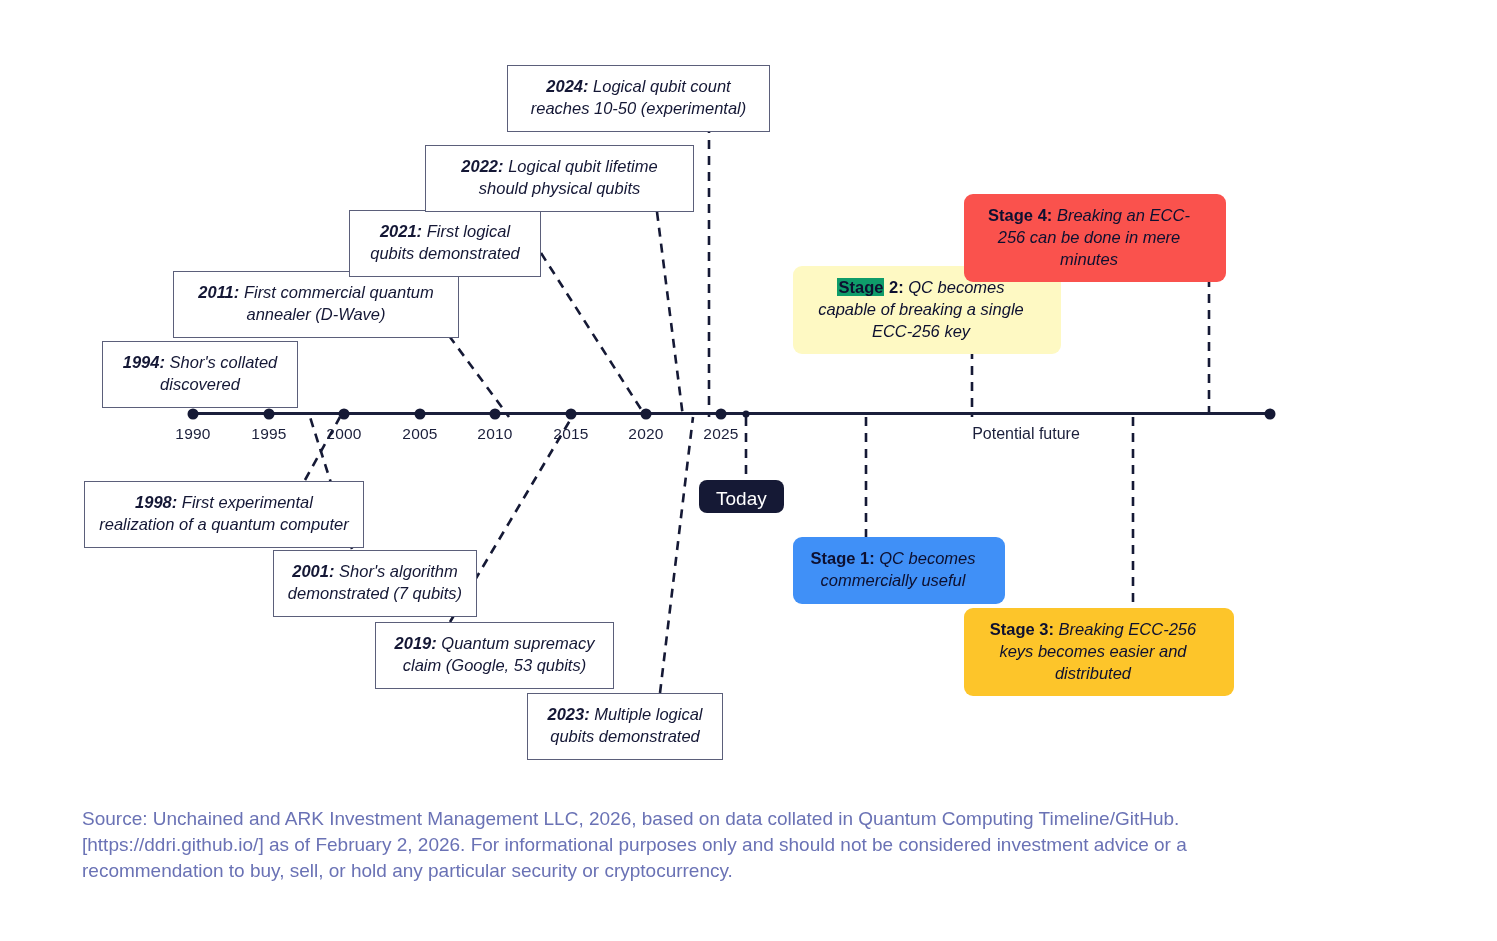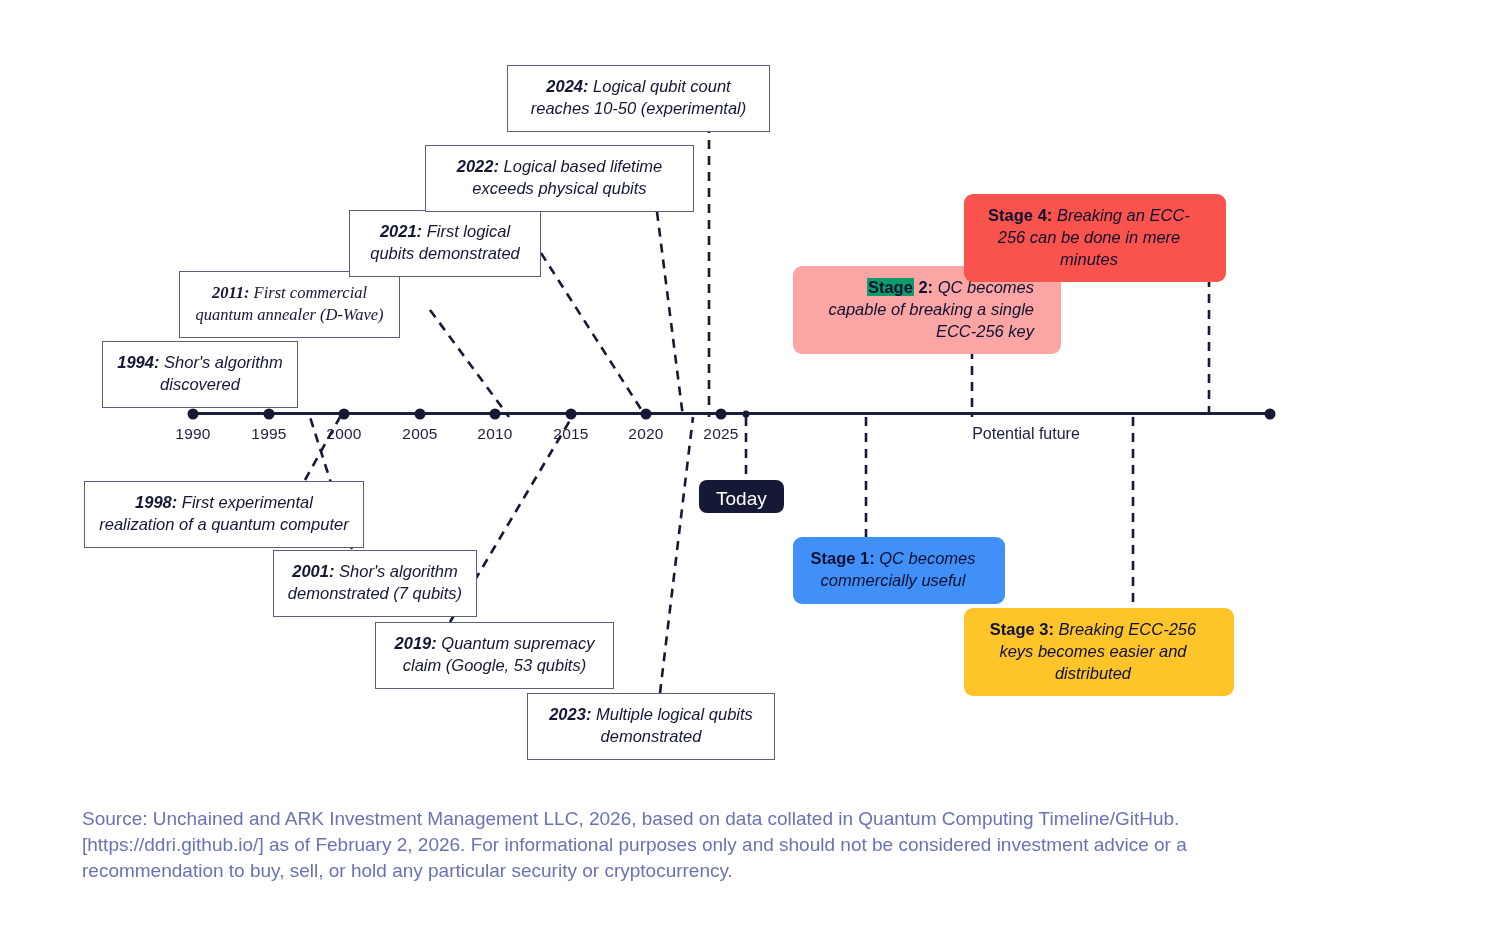--- a/index.html
+++ b/index.html
@@ -109,21 +109,21 @@
     line-height: 1.32;
     color: #0d1030;
     font-style: italic;
     font-family: "Liberation Sans", sans-serif;
   }
   .stage b {
     font-style: normal;
     font-weight: bold;
   }
   .stage-blue   { background: #4090f7; }
-  .stage-green  { background: #fca5a5; text-align: right; }
+  .stage-green  { background: #fef9c3; }
   .stage-yellow { background: #fdc52a; }
   .stage-red    { background: #fa524d; }
   .stage-green .hl {
     background: #0f9c6a;
     padding: 0 1px;
   }
 
   
   .today-badge {
     position: absolute;
@@ -193,48 +193,48 @@
   <div class="axis-tick-label" style="left:571px;">2015</div>
   <div class="axis-tick-label" style="left:646px;">2020</div>
   <div class="axis-tick-label" style="left:721px;">2025</div>
   <div class="axis-future-label" style="left:1026px;">Potential future</div>
 
   <div class="today-badge" style="left:699px; top:480px;">
     <span>Today</span>
   </div>
 
   <div class="callout" style="left:102px; top:341px; width:196px;">
-    <b>1994:</b><span> Shor's algorithm discovered</span>
+    <b>1994:</b><span> Shor's collated discovered</span>
   </div>
 
   <div class="callout" style="left:84px; top:481px; width:280px;">
     <b>1998:</b><span> First experimental realization of a quantum computer</span>
   </div>
 
   <div class="callout" style="left:273px; top:550px; width:204px;">
     <b>2001:</b><span> Shor's algorithm demonstrated (7 qubits)</span>
   </div>
 
-  <div class="callout" style="left:179px; top:271px; width:221px;font-family:Liberation Serif, serif;">
+  <div class="callout" style="left:173px; top:271px; width:286px;">
     <b>2011:</b><span> First commercial quantum annealer (D-Wave)</span>
   </div>
 
   <div class="callout" style="left:375px; top:622px; width:239px;">
     <b>2019:</b><span> Quantum supremacy claim (Google, 53 qubits)</span>
   </div>
 
   <div class="callout" style="left:349px; top:210px; width:192px;">
     <b>2021:</b><span> First logical qubits demonstrated</span>
   </div>
 
   <div class="callout" style="left:425px; top:145px; width:269px;">
-    <b>2022:</b><span> Logical based lifetime exceeds physical qubits</span>
-  </div>
-
-  <div class="callout" style="left:527px; top:693px; width:248px;">
+    <b>2022:</b><span> Logical qubit lifetime should physical qubits</span>
+  </div>
+
+  <div class="callout" style="left:527px; top:693px; width:196px;">
     <b>2023:</b><span> Multiple logical qubits demonstrated</span>
   </div>
 
   <div class="callout" style="left:507px; top:65px; width:263px;">
     <b>2024:</b><span> Logical qubit count reaches 10-50 (experimental)</span>
   </div>
 
   <div class="stage stage-blue" style="left:793px; top:537px; width:212px;">
     <b><span>Stage</span><span> 1:</span></b><span> QC becomes commercially useful</span>
   </div>

